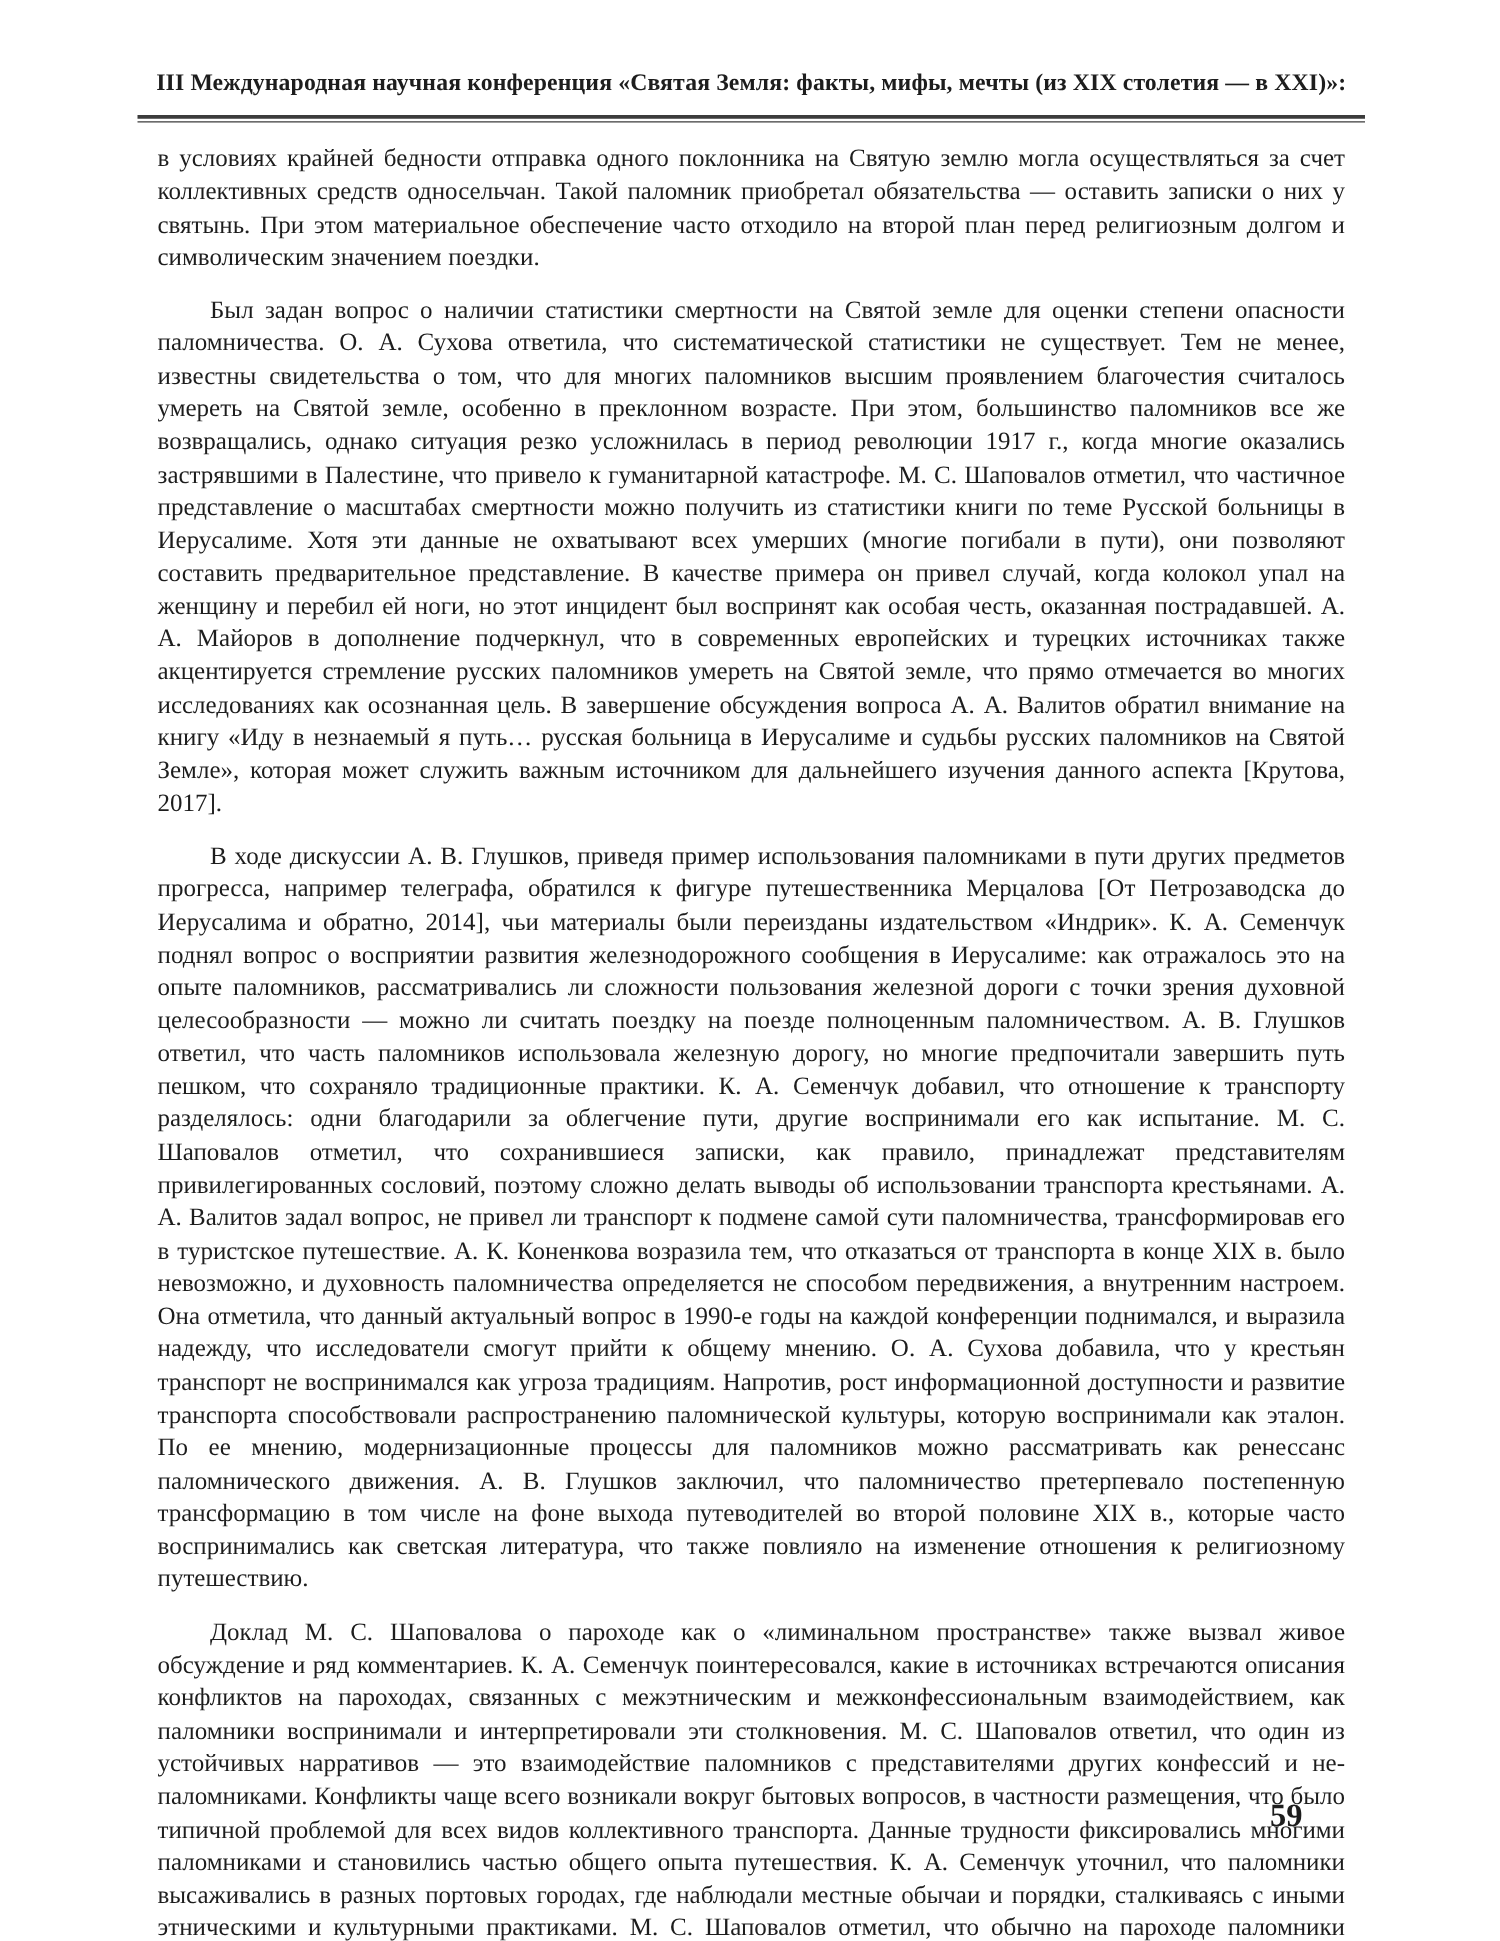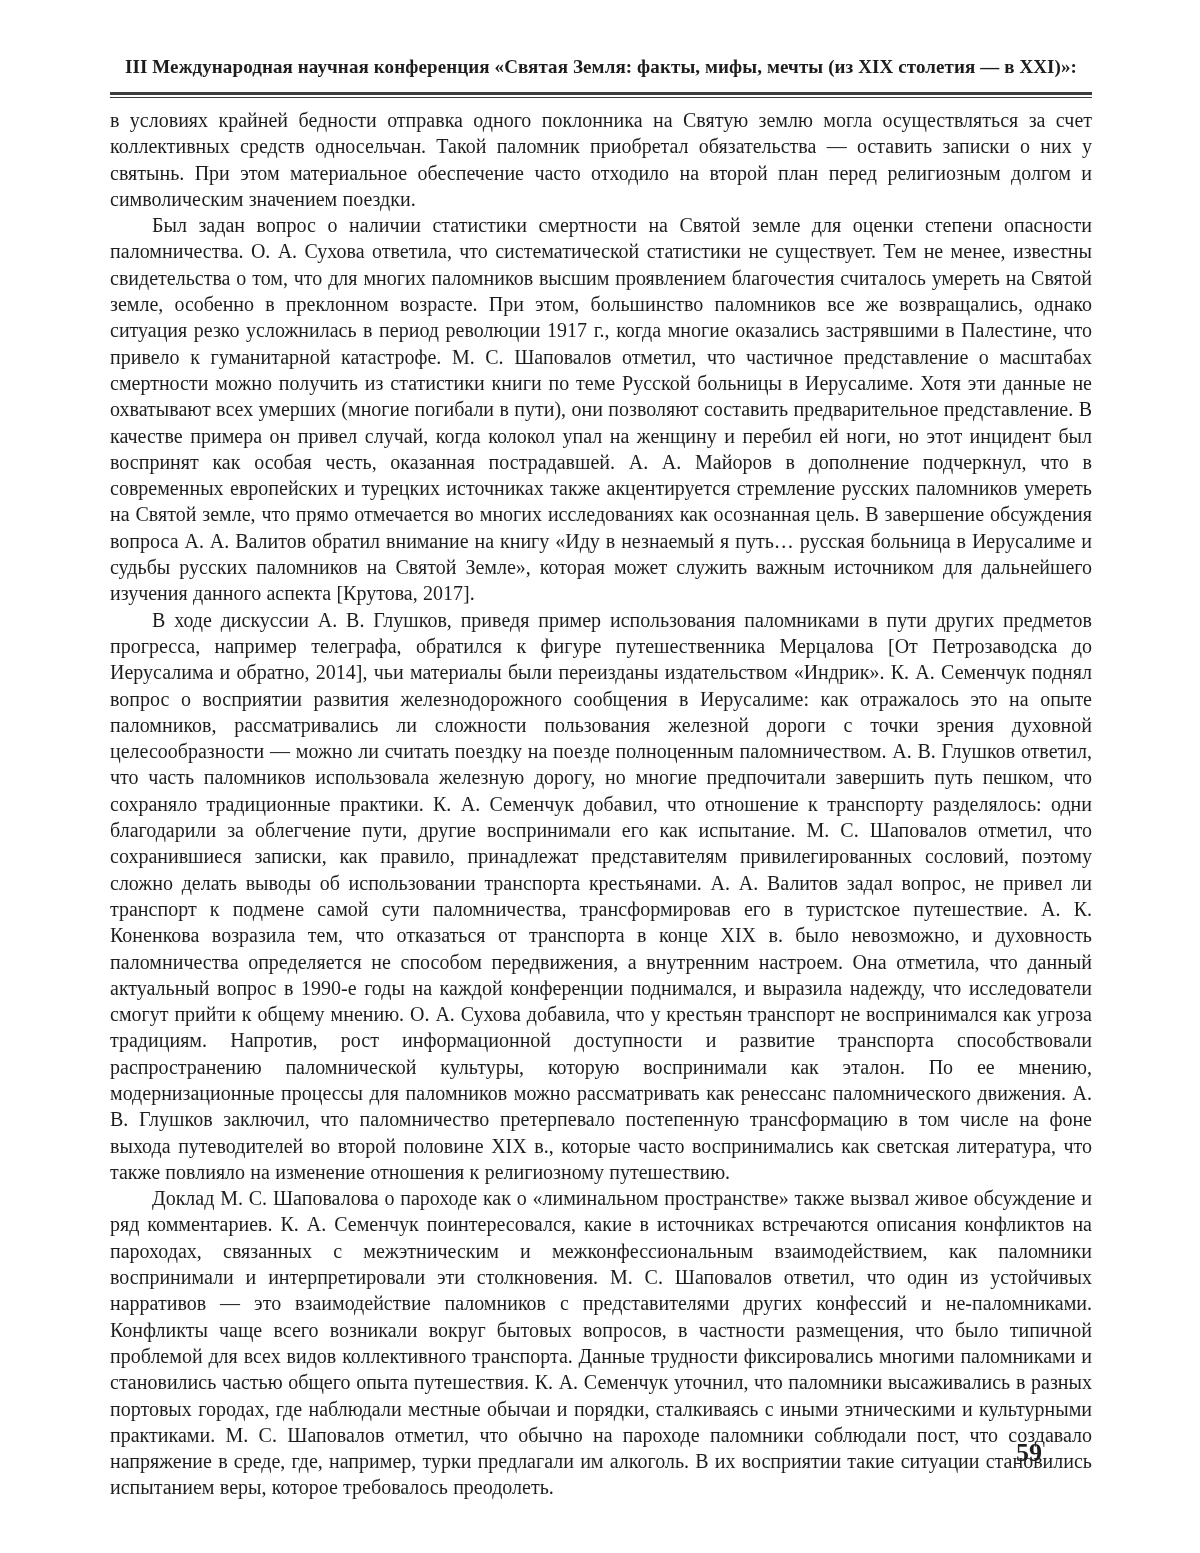--- a/index.html
+++ b/index.html
@@ -43,21 +43,21 @@
     border-bottom: 1px solid #3c3c3c;
   }
   .bodytext {
     margin-top: 9px;
     font-size: 20px;
     line-height: 26.3px;
     text-align: justify;
     word-spacing: 0.3px;
   }
   .bodytext p {
-    margin: 0;
+    margin: 16px;
     padding: 0;
   }
   .bodytext p.indent {
     text-indent: 42px;
   }
   .page-number {
     position: absolute;
     right: 70px;
     top: 1438px;
     font-size: 26px;

